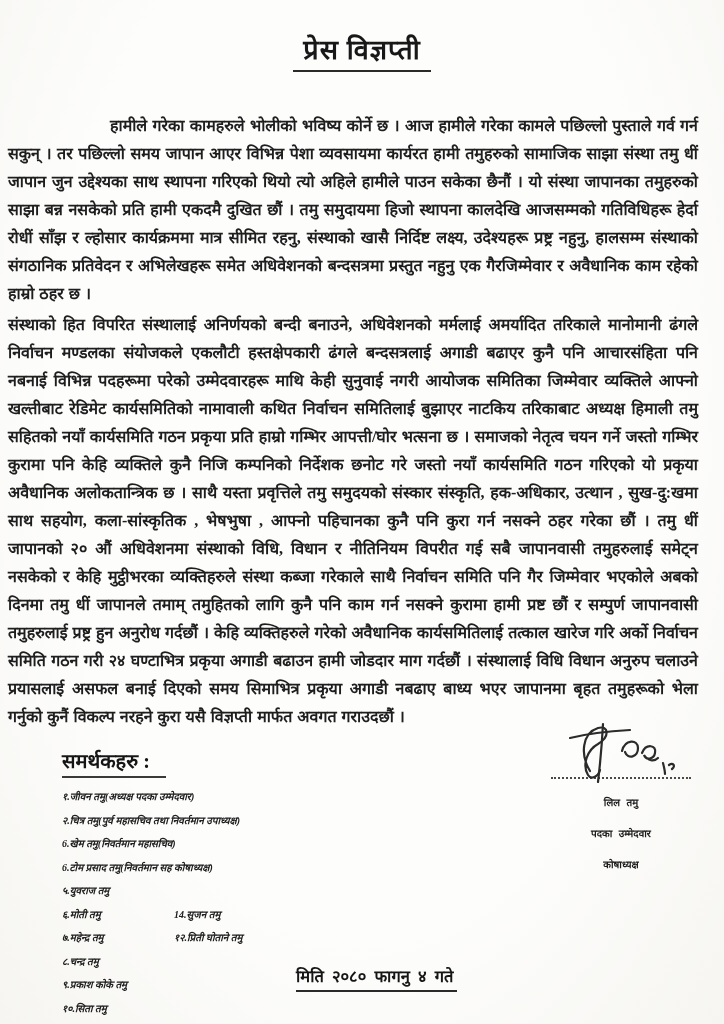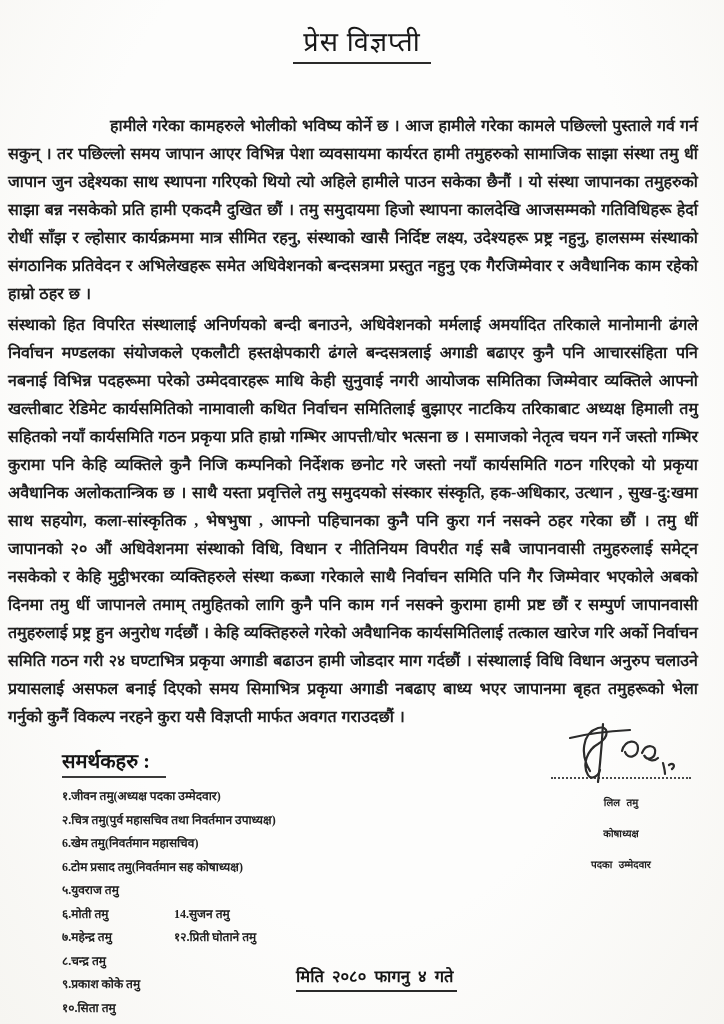--- a/index.html
+++ b/index.html
@@ -13,23 +13,23 @@
   .page{
     position:relative;
     width:724px;height:1024px;
     overflow:hidden;
     background:#fcfcfa;
     background:radial-gradient(ellipse at 50% 40%, #fdfdfc 60%, #f6f5f1 100%);
   }
   .title-wrap{text-align:center;padding-top:22px;height:48px;}
   .doc-title{
     display:inline-block;
-    margin:0;
+    margin:8px;
     font-size:27px;
-    font-weight:400;
+    font-weight:700;
     letter-spacing:1px;
     color:#181818;
     border-bottom:2px solid #2a2a2a;
     padding:0 10px 3px 10px;
   }
   .para{
     margin:0 26px 0 8px;
     text-align:justify;
     font-size:16px;
     line-height:28px;
@@ -57,25 +57,26 @@
     display:inline-block;
     font-size:20px;
     font-weight:700;
     color:#151515;
     border-bottom:2px solid #3a3a3a;
     padding:0 16px 2px 0;
     margin:0 0 7px 0;
   }
   .sup-row{
     position:relative;
-    font-size:12px;
+    font-size:10px;
     font-weight:600;
     line-height:23.5px;
     white-space:nowrap;
     color:#202020;
+    font-style:italic;
   }
   .sup-col2{
     position:absolute;
     left:112px;top:0;
   }
   .sig-block{
     position:absolute;
     right:18px;top:-18px;
     width:170px;
     text-align:center;
@@ -150,22 +151,22 @@
           <path d="M57 3 C56 22 54 44 52 61"></path>
           <path d="M24 17 C44 12 66 10 84 9"></path>
           <path d="M76 30 C79 18 92 18 92 27 C92 36 82 39 79 31"></path>
           <path d="M96 32 C100 22 111 24 109 32 C108 38 100 40 98 34 C102 40 108 41 112 37"></path>
           <path d="M117 42 c1 4 2 8 2 11"></path>
           <path d="M123 44 c4 -3 7 1 3 4"></path>
         </g>
       </svg>
       <div class="sig-dotted"></div>
       <div class="sig-text">लिल तमु</div>
+      <div class="sig-text">पदका उम्मेदवार</div>
       <div class="sig-text">कोषाध्यक्ष</div>
-      <div class="sig-text">पदका उम्मेदवार</div>
     </div>
 
     <div class="date-line">
       <span>मिति २०८० फागनु ४ गते</span>
     </div>
 
   </div>
 </div>
 
 </body></html>

